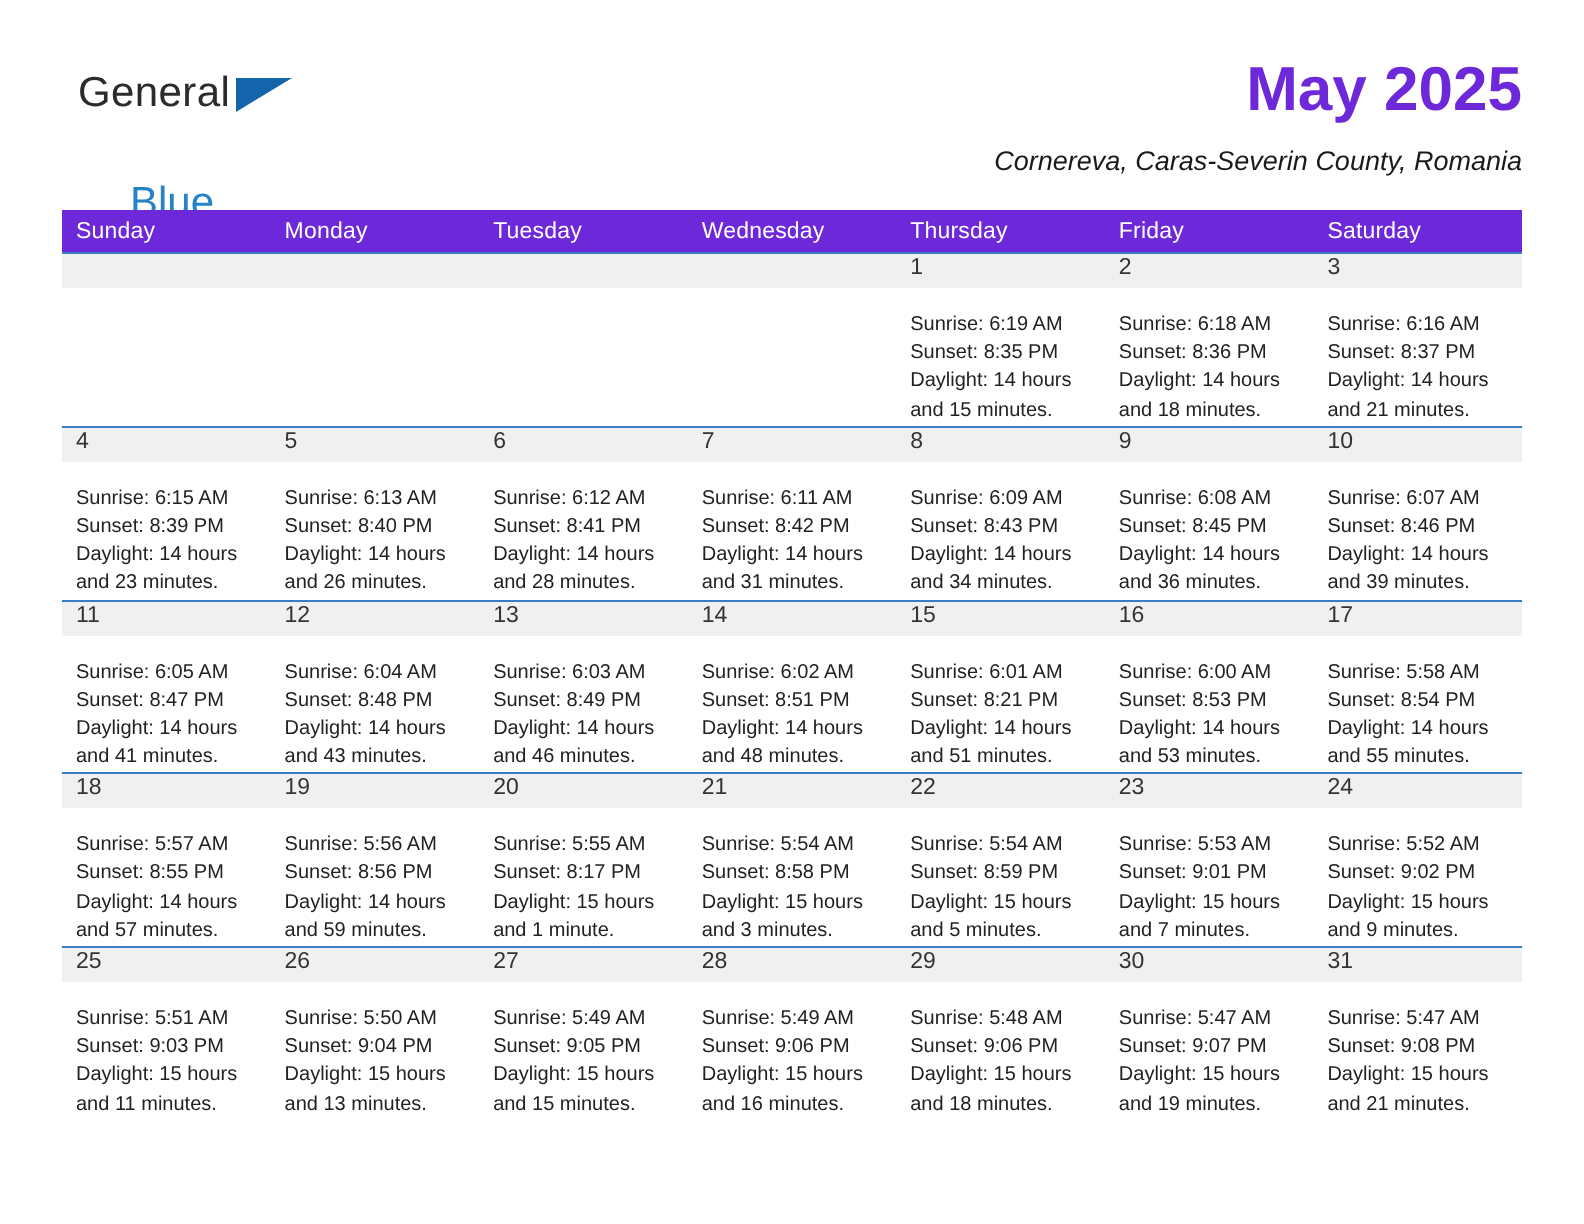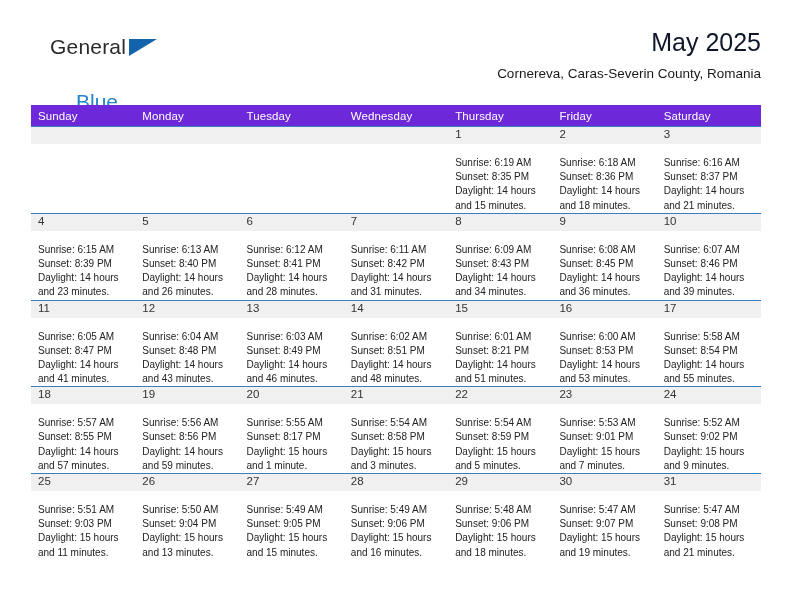--- a/index.html
+++ b/index.html
@@ -23,21 +23,21 @@
   
   .top {
     position: absolute;
     left: 31px;
     top: 28px;
     right: 31px;
     height: 70px;
   }
   .logo {
     position: absolute;
-    left: 15px;
+    left: 4px;
     top: 8px;
     width: 200px;
     height: 58px;
   }
   .logo-general {
     position: absolute;
     left: 4px;
     top: 0px;
     font-size: 21px;
     color: #2b2b2b;
@@ -63,32 +63,33 @@
     margin-top: 35px;
   }
 
   .title-block {
     position: absolute;
     right: 0;
     top: 0;
     text-align: right;
   }
   .cal-title {
-    font-size: 25px;
-    color: #0f172a;
+    font-size: 31px;
+    color: #6d28d9;
     line-height: 1.12;
-    font-weight: normal;
+    font-weight: bold;
     margin: 0;
     white-space: nowrap;
   }
   .cal-subtitle {
     font-size: 13.5px;
     color: #1a1a1a;
     margin-top: 10px;
     white-space: nowrap;
+    font-style: italic;
   }
 
   
   .calendar {
     position: absolute;
     left: 31px;
     top: 105px;
     width: 730px;
     border-collapse: collapse;
     table-layout: fixed;

